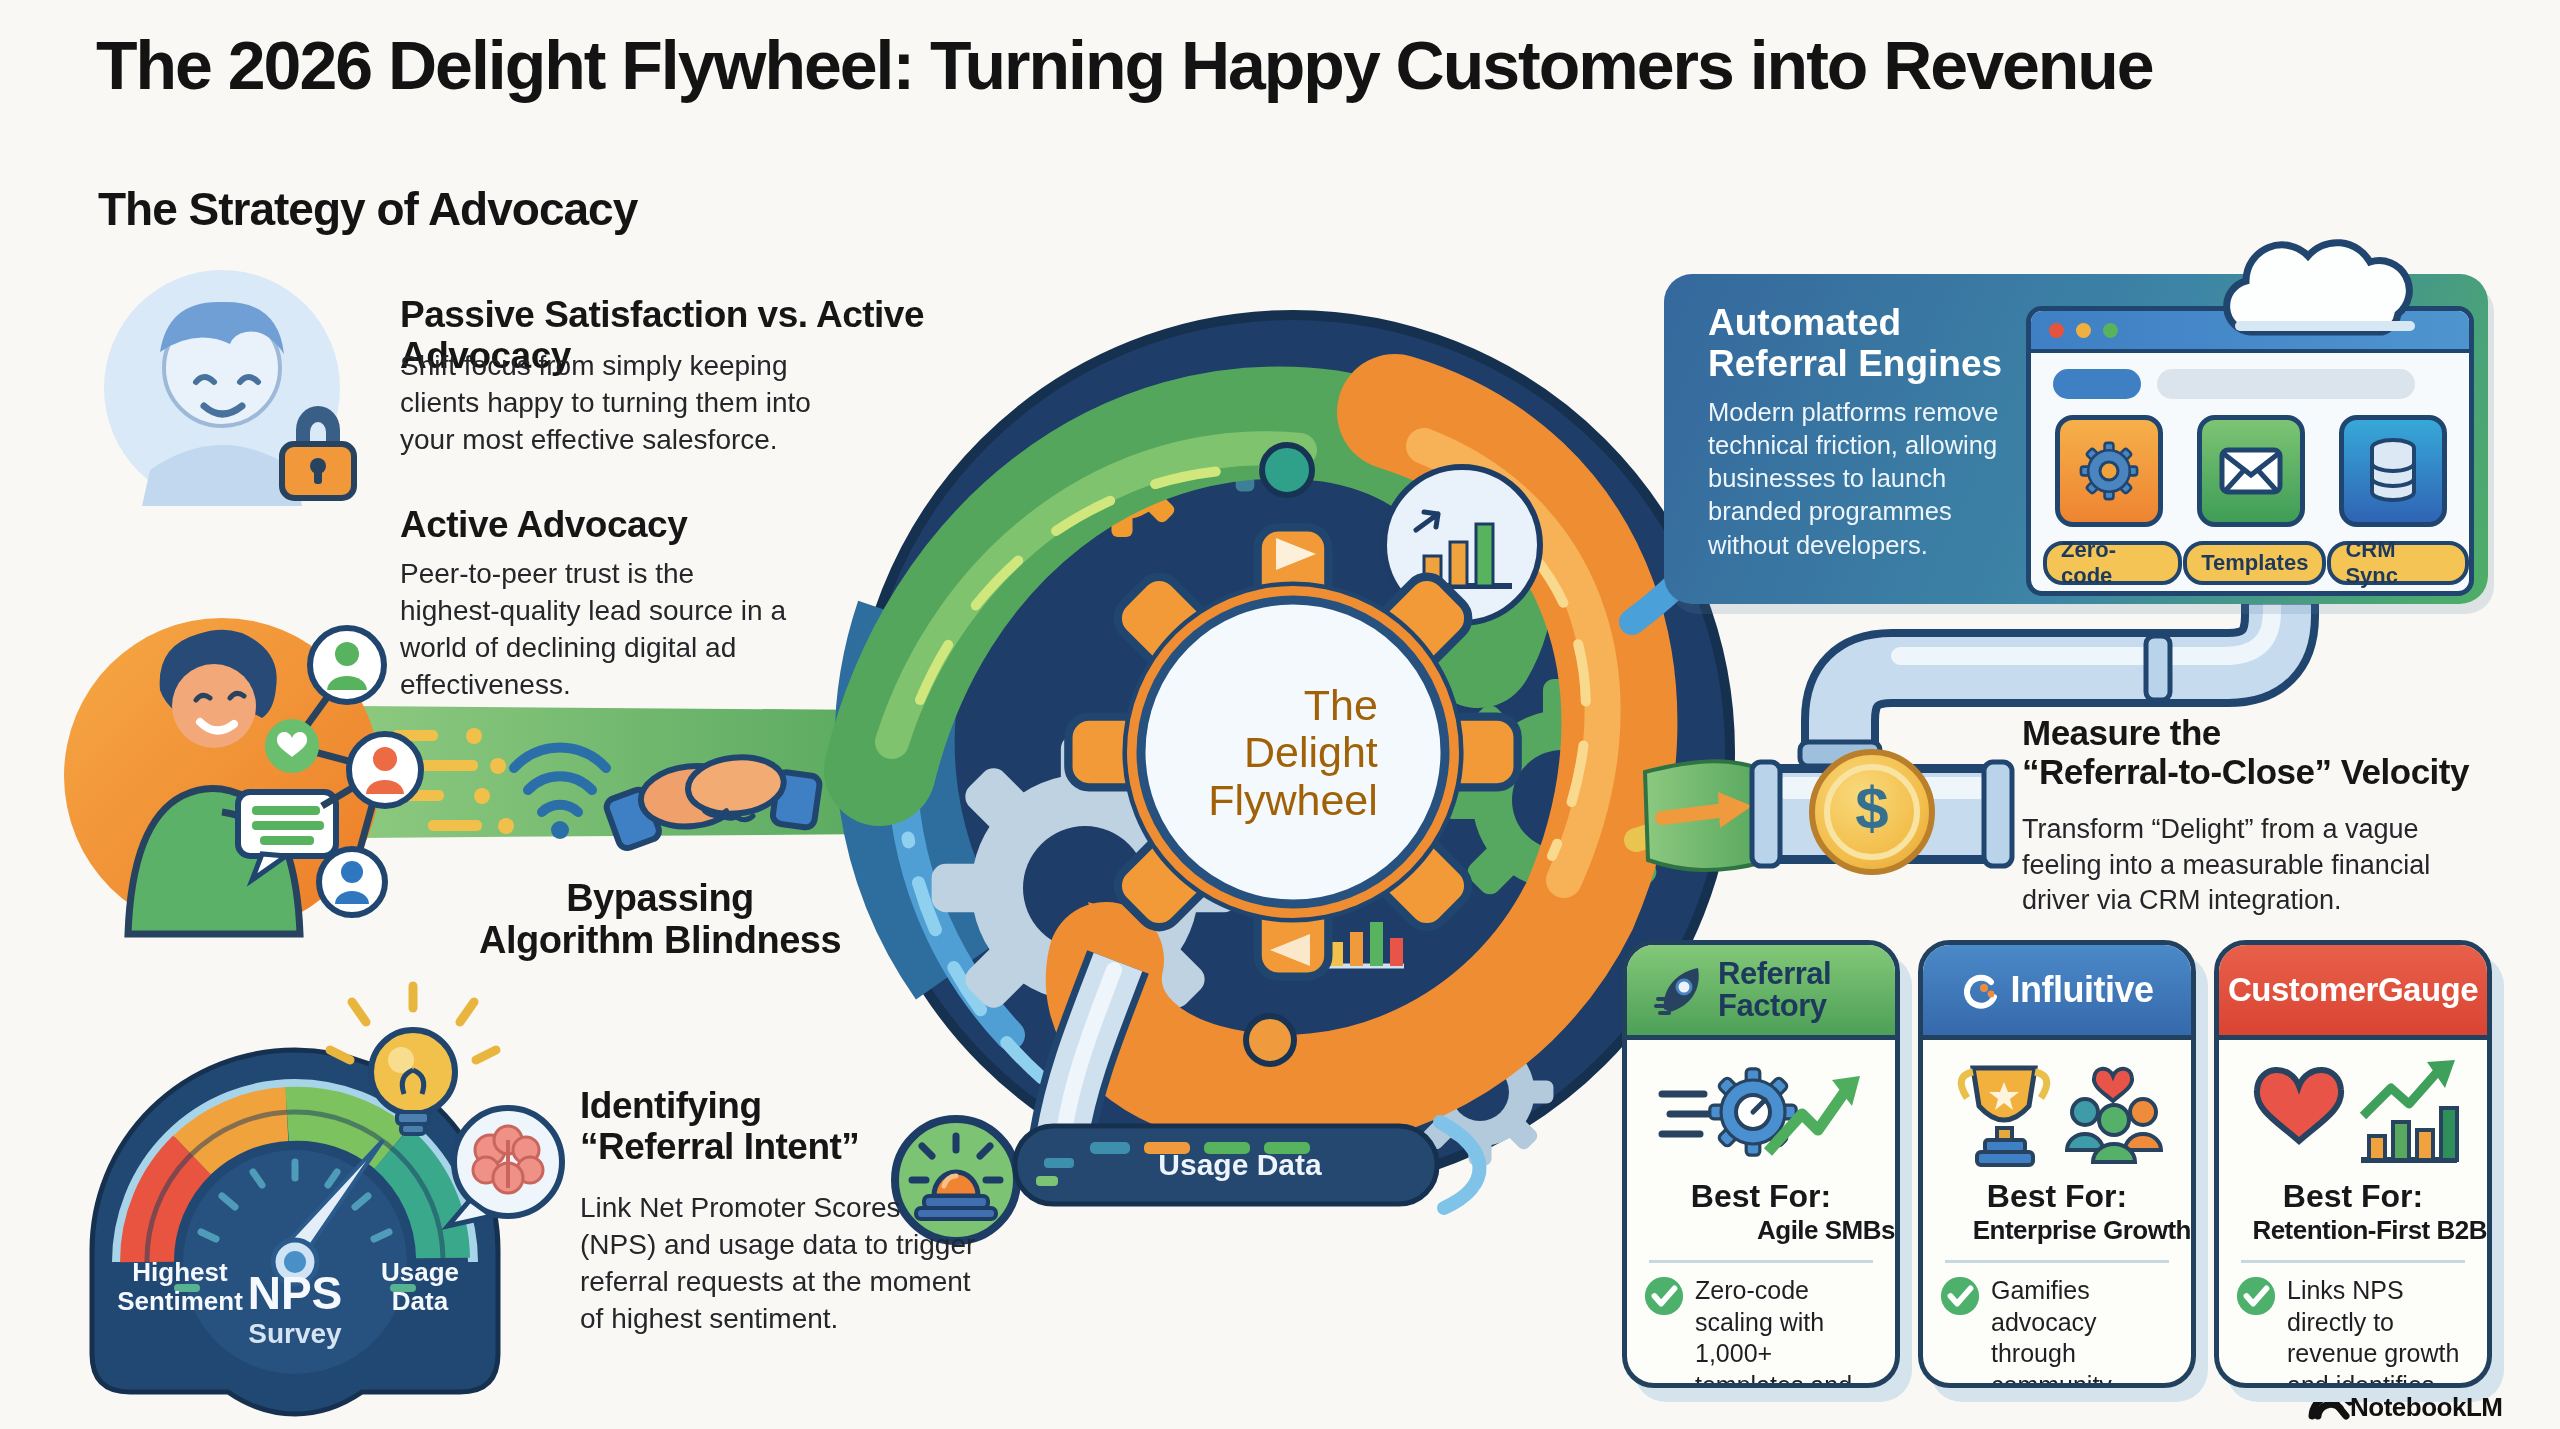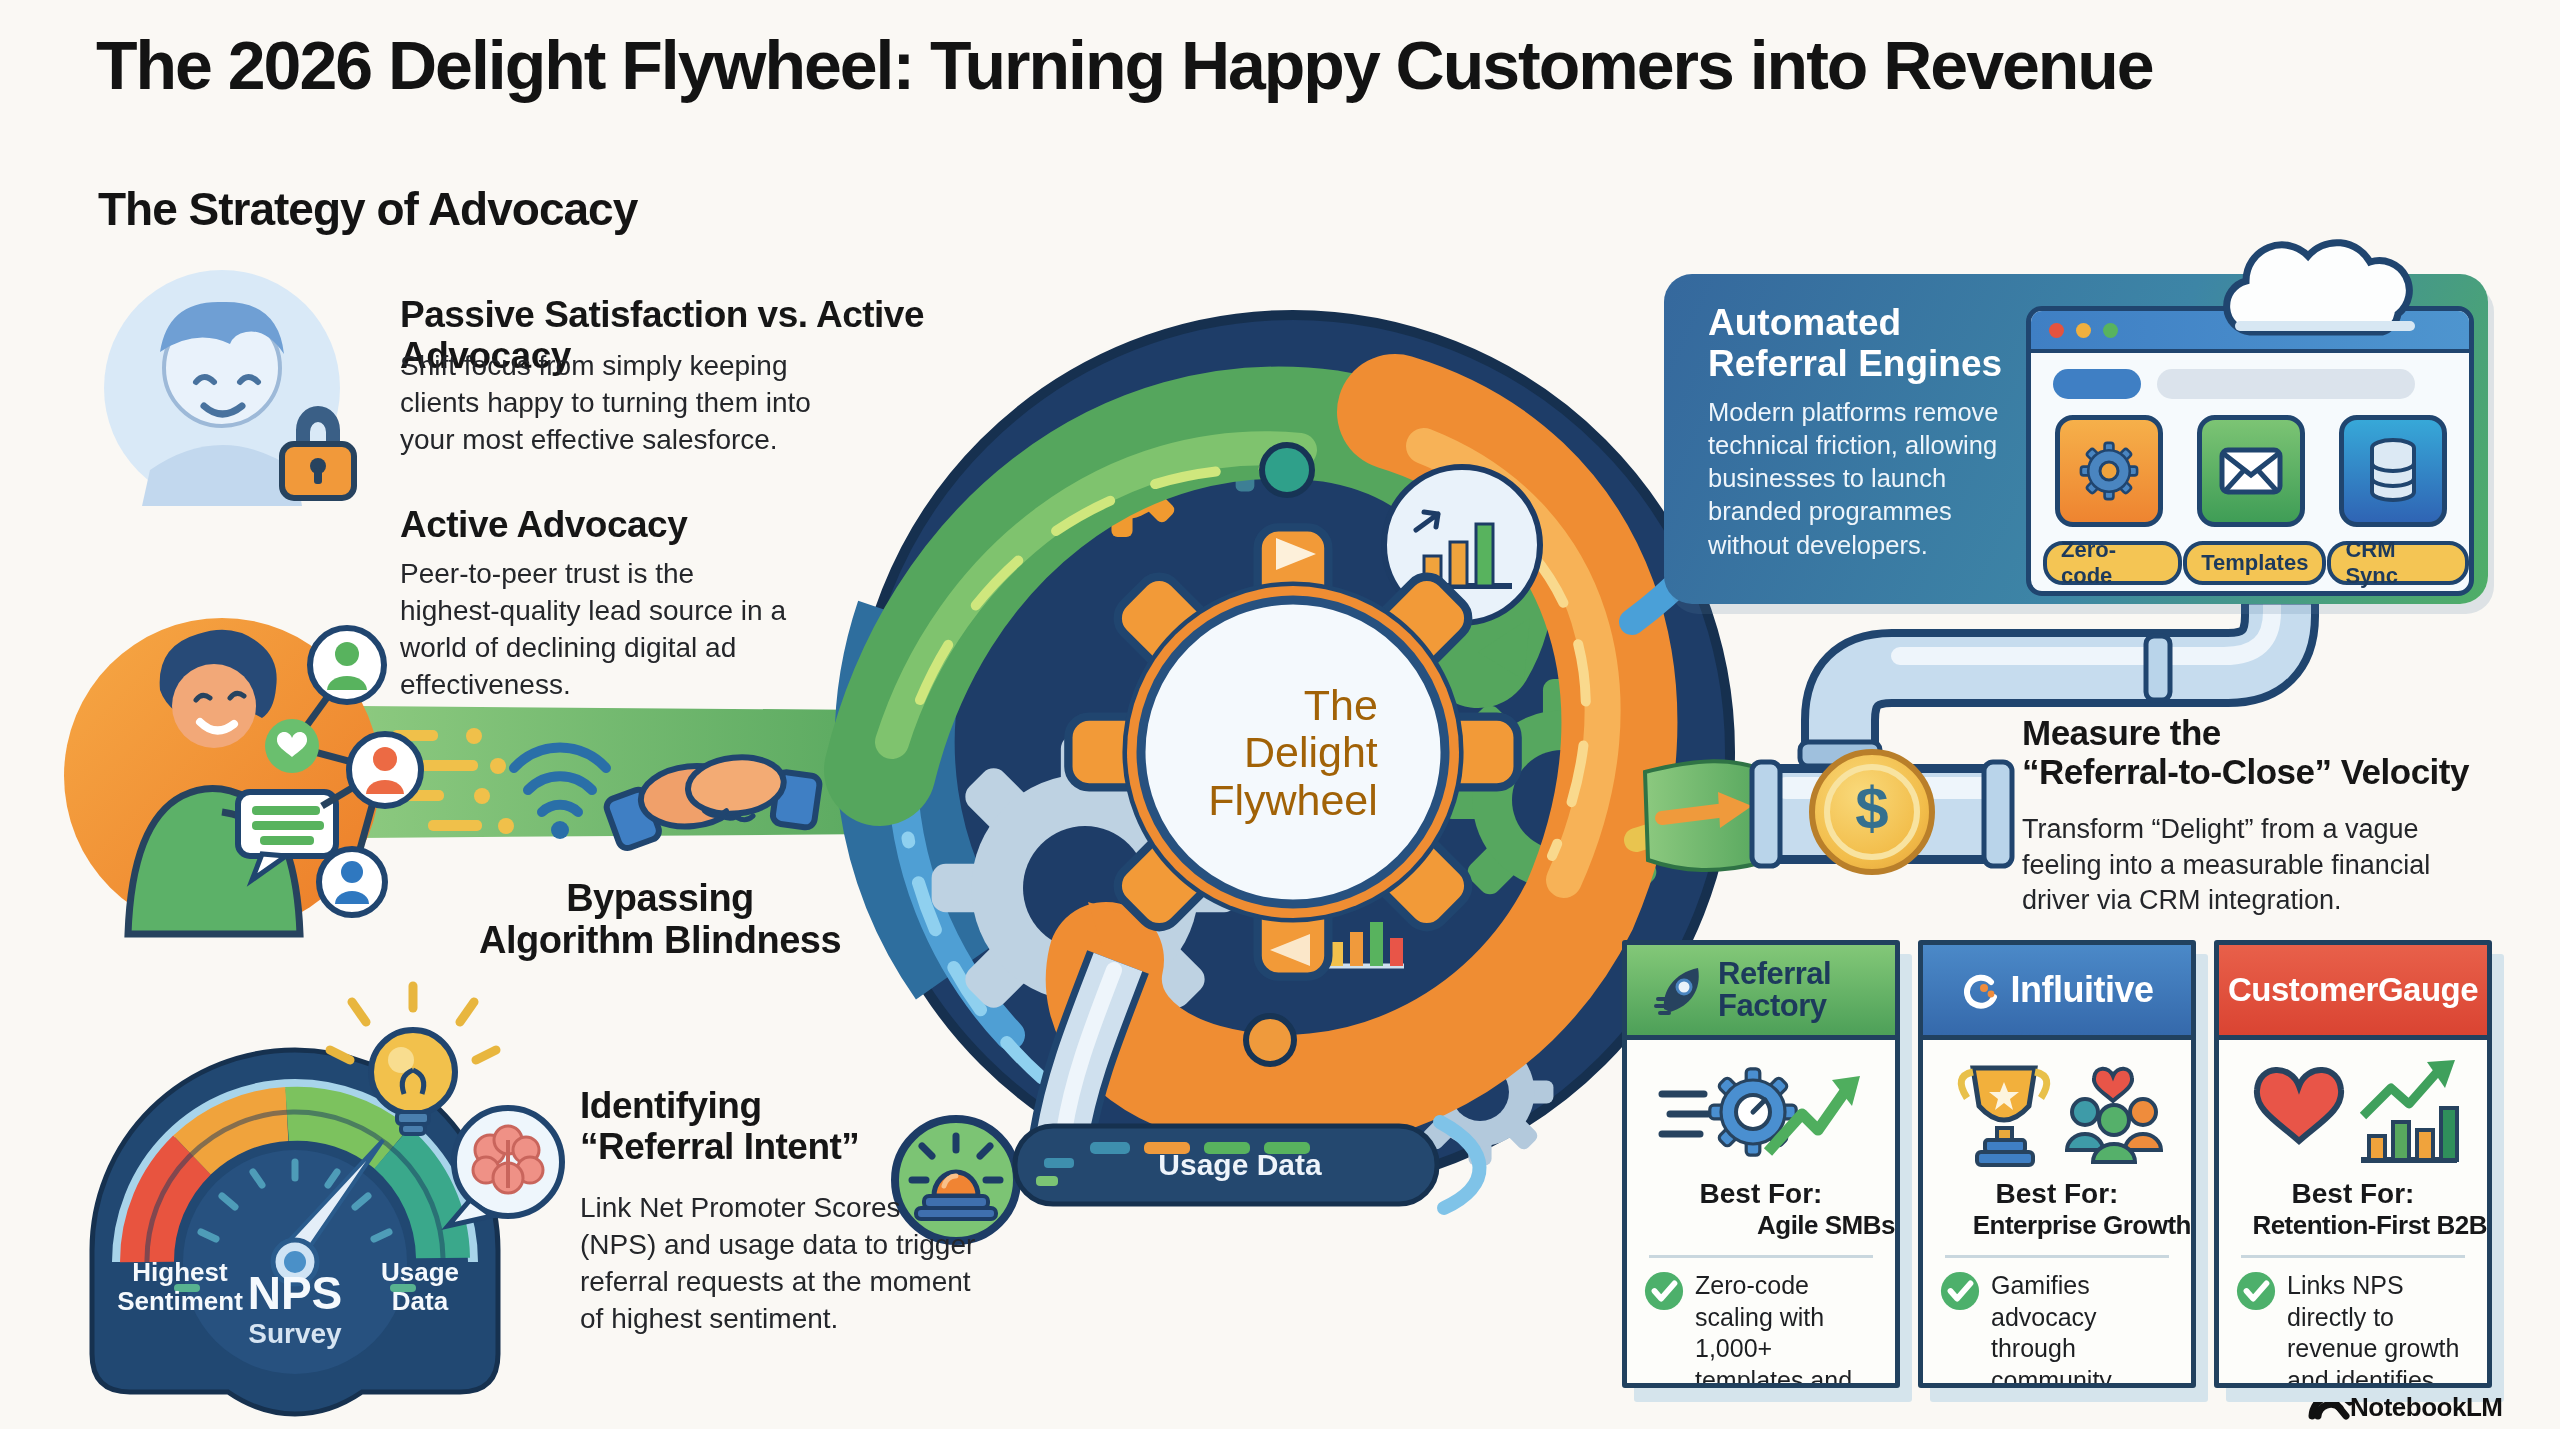--- a/index.html
+++ b/index.html
@@ -35,32 +35,32 @@
   .tiles{display:flex;gap:34px;padding:16px 0 0 24px}
   .tile{width:98px;height:102px;border-radius:18px;border:5px solid #20456f;display:flex;
         align-items:center;justify-content:center}
   .tile-orange{background:linear-gradient(180deg,#f6b04a,#ee8430)}
   .tile-green{background:linear-gradient(180deg,#7cc474,#3f9d56)}
   .tile-blue{background:linear-gradient(180deg,#37a8d8,#2f64b4)}
   .badges{display:flex;gap:1px;padding:14px 0 0 12px}
   .badge{height:36px;border-radius:20px;background:#f4c554;border:4px solid #20456f;color:#1d3a5c;
          font-size:22px;font-weight:800;display:flex;align-items:center;justify-content:center;padding:0 14px}
   
-  .card{top:940px;width:268px;height:438px;background:#fdfdfa;border:5px solid #21415f;border-radius:3px;
+  .card{top:940px;width:268px;height:438px;background:#fdfdfa;border:5px solid #21415f;border-radius:32px;
         z-index:3;box-shadow:12px 14px 0 #d5e4ec;overflow:hidden}
   .card-head{height:90px;display:flex;align-items:center;justify-content:center;gap:10px;
              border-bottom:5px solid #21415f}
   .head-green{background:linear-gradient(180deg,#83c878,#4da058)}
   .head-blue{background:linear-gradient(180deg,#4b89c8,#3569ab)}
   .head-red{background:linear-gradient(180deg,#e8604a,#da4432)}
   .brand{font-size:31px;font-weight:800;letter-spacing:-.5px;line-height:1.02}
   .brand-navy{color:#1d3a5c;width:150px}
   .brand-white{color:#fff}
   .card-icon{height:128px;display:flex;align-items:center;justify-content:center;padding-top:8px}
-  .best-label{font-size:28px;font-weight:800;text-align:center;color:#17181a;margin-top:2px}
+  .best-label{font-size:32px;font-weight:800;text-align:center;color:#17181a;margin-top:2px}
   .best-value{font-size:26px;font-weight:800;text-align:right;color:#17181a;letter-spacing:-.5px;white-space:nowrap}
   .divider{height:3px;background:#c9d7de;margin:14px 22px 12px 22px}
   .point-row{display:flex;gap:10px;padding:0 14px 0 16px}
   .point-t{font-size:25px;line-height:1.26;color:#1d1f22;font-weight:500}
   .footer{left:2350px;top:1392px;display:flex;align-items:center;gap:8px;z-index:6}
   .footer-t{font-size:26px;font-weight:600;color:#111;letter-spacing:-.5px}
 </style>
 </head>
 <body>
 

